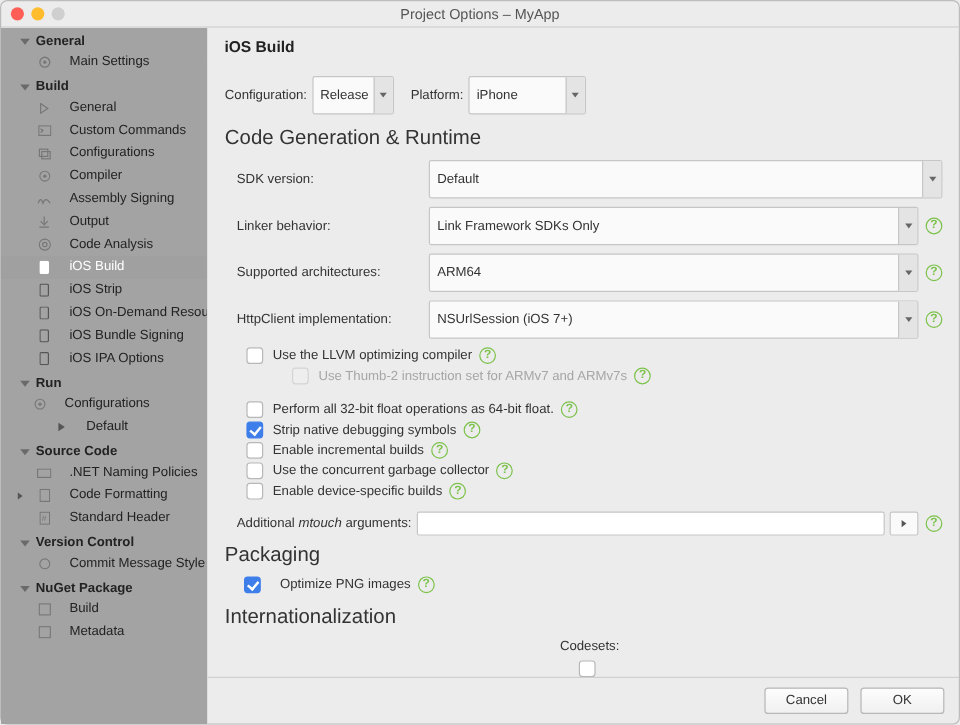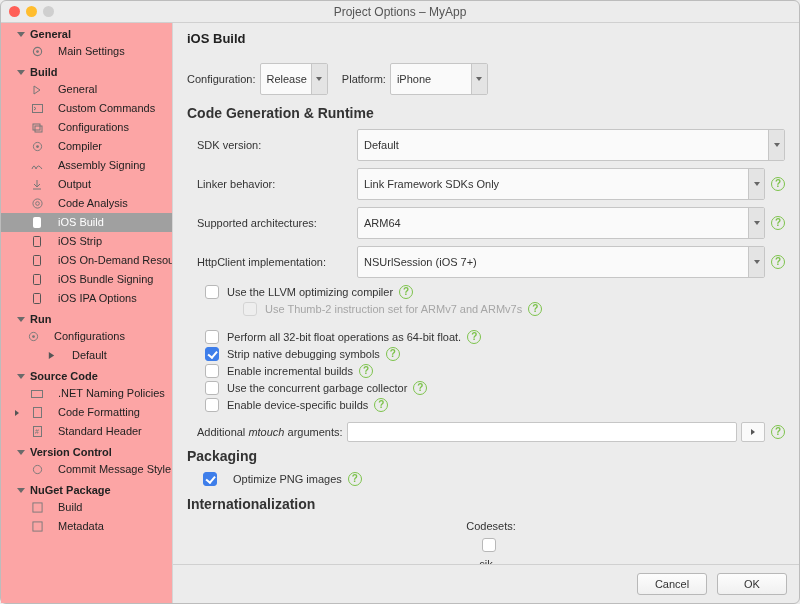--- a/index.html
+++ b/index.html
@@ -4,39 +4,39 @@
 <style>
 * { box-sizing: border-box; margin: 0; padding: 0; }
 body { font-family: -apple-system, "Helvetica Neue", Arial, sans-serif; font-size: 11px; color: #333; background: #ececec; width: 800px; height: 604px; overflow: hidden; }
 .window { width: 100%; height: 100%; background: #ececec; border: 1px solid #bcbcbc; border-radius: 6px; display: flex; flex-direction: column; }
 .titlebar { height: 22px; display: flex; align-items: center; padding: 0 8px; border-bottom: 1px solid #d0d0d0; position: relative; }
 .traffic { display: flex; gap: 6px; }
 .tl { width: 11px; height: 11px; border-radius: 50%; }
 .tl.red { background: #ff5f57; } .tl.yel { background: #ffbd2e; } .tl.grn { background: #cfcfcf; }
 .titlebar .title { position:absolute; left:0; right:0; text-align:center; font-size:12px; color:#555; pointer-events:none; }
 .body { flex:1; display:flex; min-height:0; }
-.sidebar { width: 172px; background:#fca5a5; border-right:1px solid #d5d5d5; overflow-y:auto; padding-bottom:6px; }
+.sidebar { width: 172px; background:#a3a3a3; border-right:1px solid #d5d5d5; overflow-y:auto; padding-bottom:6px; }
 .sb-section { font-weight:bold; font-size:11px; padding:5px 8px 2px 16px; display:flex; align-items:center; color:#222; cursor:pointer; }
 .sb-section .disclosure { width:0; height:0; border-left:4px solid transparent; border-right:4px solid transparent; border-top:5px solid #6a6a6a; margin-right:5px; }
 .sb-item { padding:2px 6px 2px 30px; white-space:nowrap; display:flex; align-items:center; cursor:pointer; line-height:15px; color:#222;gap:10px;}
 .sb-item.indent { padding-left:44px; }
 .sb-item .icon { width:12px; height:12px; margin-right:5px; flex:none; display:inline-flex; align-items:center; justify-content:center; }
 .sb-item.selected { background:#a0a0a0; color:#fff; }
 .sb-item.selected svg path, .sb-item.selected svg rect, .sb-item.selected svg circle { stroke:#fff; fill:#fff; }
 .main { flex:1; display:flex; flex-direction:column; min-width:0; }
 .page-title { font-weight:bold; font-size:13px; padding:8px 14px 6px; border-bottom:1px solid #ececec; color:#222;}
 .content { flex:1; padding:10px 14px 8px; overflow-y:auto; font-size:11px; }
 .cfg-row { display:flex; align-items:center; gap:4px; margin-bottom:10px; }
 .cfg-row label { color:#333; }
 .combo { position:relative; display:inline-flex; align-items:center; background:#fafafa; border:1px solid #c6c6c6; border-radius:2px; height:32px; }
 .combo .cval { padding:0 4px 0 6px; min-width:48px; color:#333; line-height:18px;}
 .combo .cbtn { width:16px; height:100%; background:#e4e4e4; border-left:1px solid #c6c6c6; display:flex; align-items:center; justify-content:center; cursor:pointer;}
 .caret-down { width:0;height:0;border-left:3px solid transparent;border-right:3px solid transparent;border-top:4px solid #666; }
 .caret-right { width:0;height:0;border-top:3px solid transparent;border-bottom:3px solid transparent;border-left:4px solid #555; }
-.section-h { font-weight:bold; margin:6px 0 8px 0; font-size:14px; }
+.section-h { font-weight:normal; margin:6px 0 8px 0; font-size:17px; }
 .field-row { display:flex; align-items:center; margin-bottom:7px; }
 .field-label { width:170px; padding-left:10px; color:#333; }
 .field-value { flex:1; }
 .field-value .combo { width:100%; }
 .field-value .combo.wide .cval { flex:1; }
 .wide { display:flex; }
 .help { width:14px;height:14px;border-radius:50%; border:1.5px solid #7cc24b; color:#7cc24b; font-size:10px; font-weight:bold; display:inline-flex; align-items:center; justify-content:center; margin-left:6px; flex:none; line-height:1; cursor:pointer;}
 .ck-row { display:flex; align-items:center; margin:3px 0 3px 18px; }
 .ck { width:14px;height:14px;border:1px solid #b8b8b8; border-radius:3px; background:#fff; margin-right:8px; display:inline-flex; align-items:center; justify-content:center; cursor:pointer;}
 .ck.checked { background:#3e7eea; border-color:#3e7eea; }

